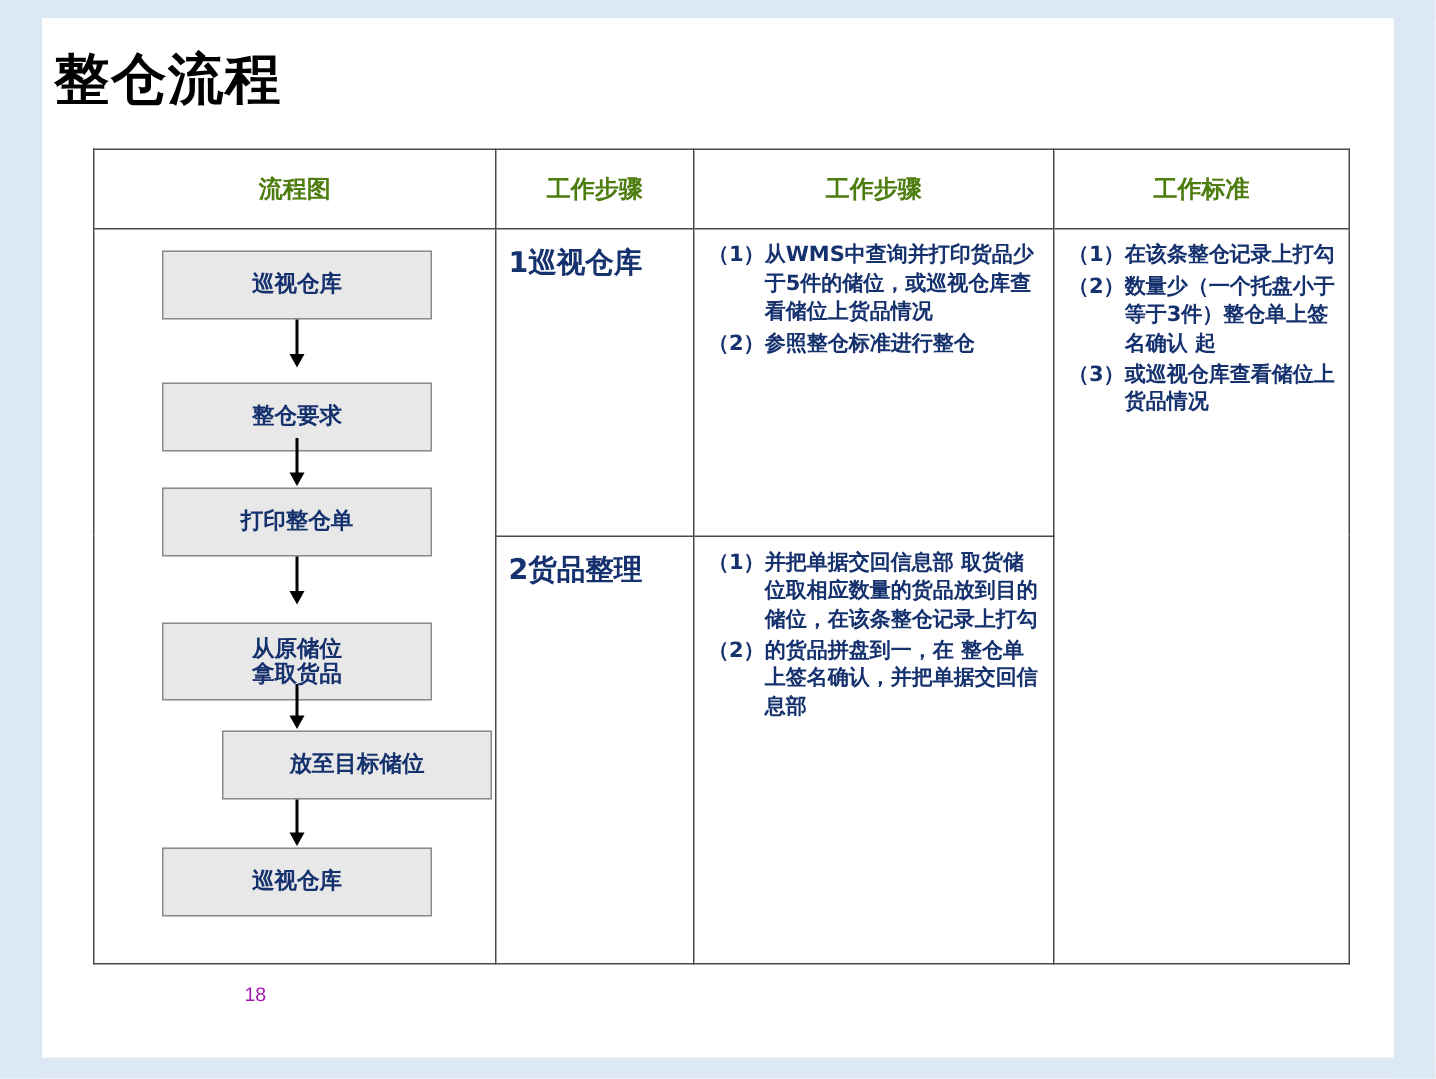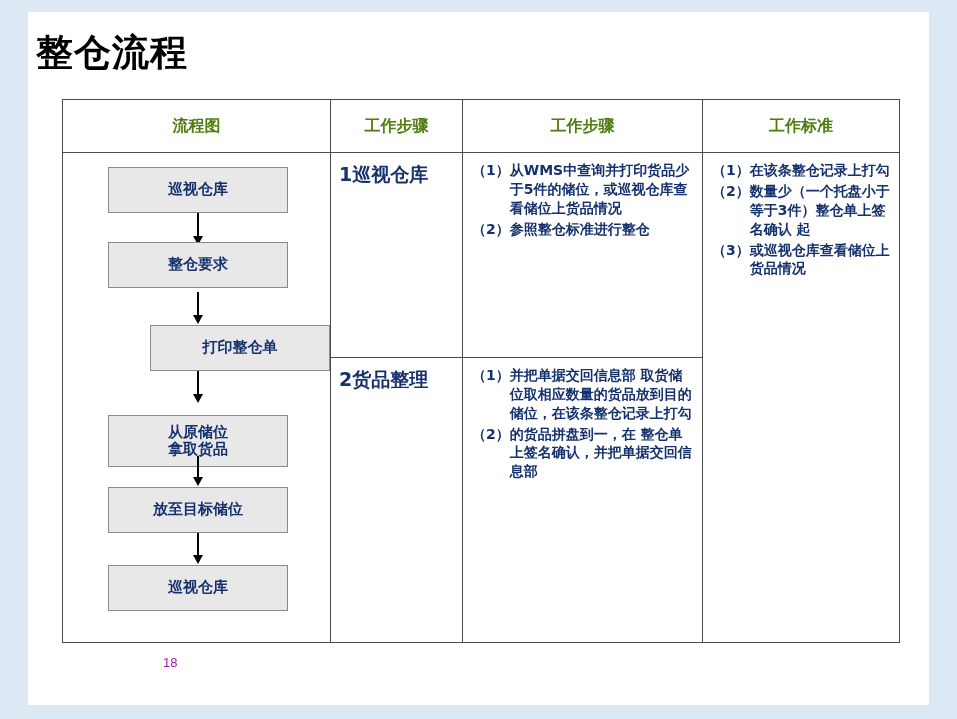--- a/index.html
+++ b/index.html
@@ -204,34 +204,34 @@
         </tr>
       </thead>
       <tbody>
         <tr>
           <td rowspan="2">
             <div class="chart">
               <div class="node" style="top:14px;">
                 <span>巡视仓库</span>
               </div>
               <div class="arrow" style="top:60px; height:24px;"></div>
-              <div class="node" style="top:89px;">
+              <div class="node" style="top:102px;">
                 <span>整仓要求</span>
               </div>
               <div class="arrow" style="top:139px; height:24px;"></div>
-              <div class="node" style="top:172px;margin-left:42px;">
+              <div class="node" style="top:172px;">
                 <span>打印整仓单</span>
               </div>
               <div class="arrow" style="top:218px; height:24px;"></div>
               <div class="node two-line" style="top:262px;">
                 <span style="white-space:pre-line;">从原储位
 拿取货品</span>
               </div>
               <div class="arrow" style="top:303px; height:22px;"></div>
-              <div class="node" style="top:334px;">
+              <div class="node" style="top:334px;margin-left:40px;">
                 <span>放至目标储位</span>
               </div>
               <div class="arrow" style="top:380px; height:23px;"></div>
               <div class="node" style="top:412px;">
                 <span>巡视仓库</span>
               </div>
             </div>
           </td>
           <td>
             <div class="step-text">1巡视仓库</div>

